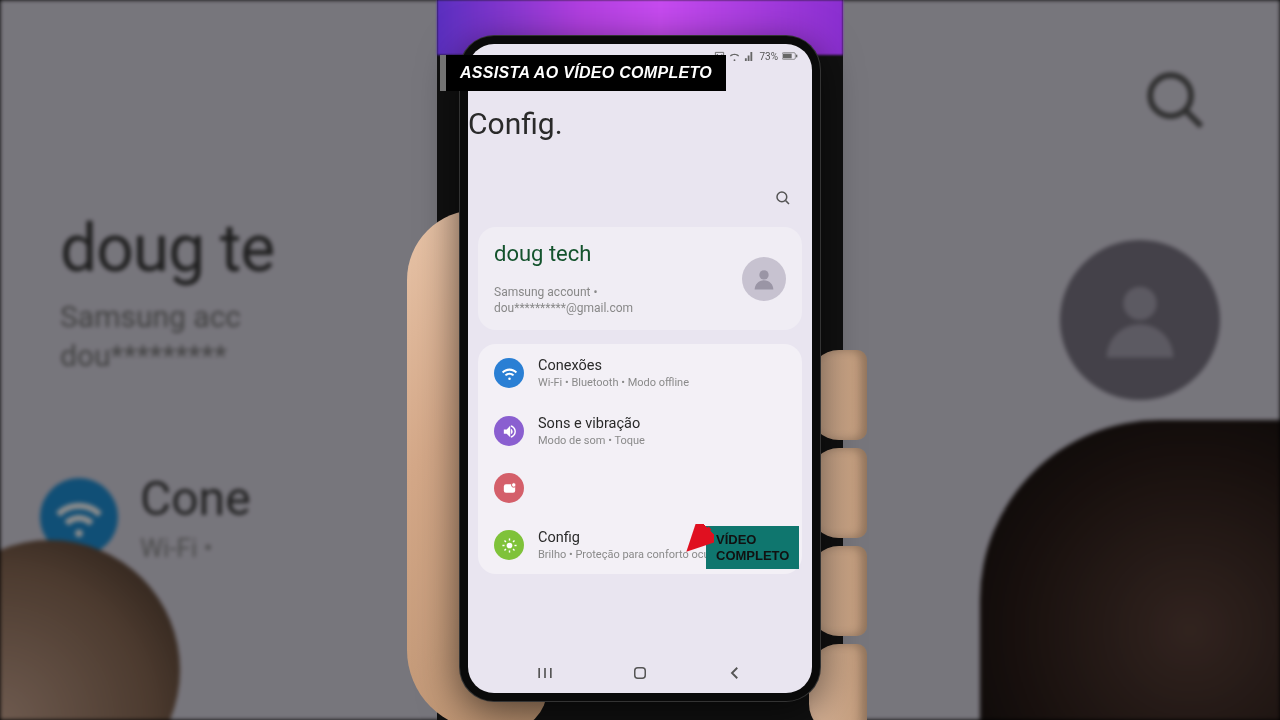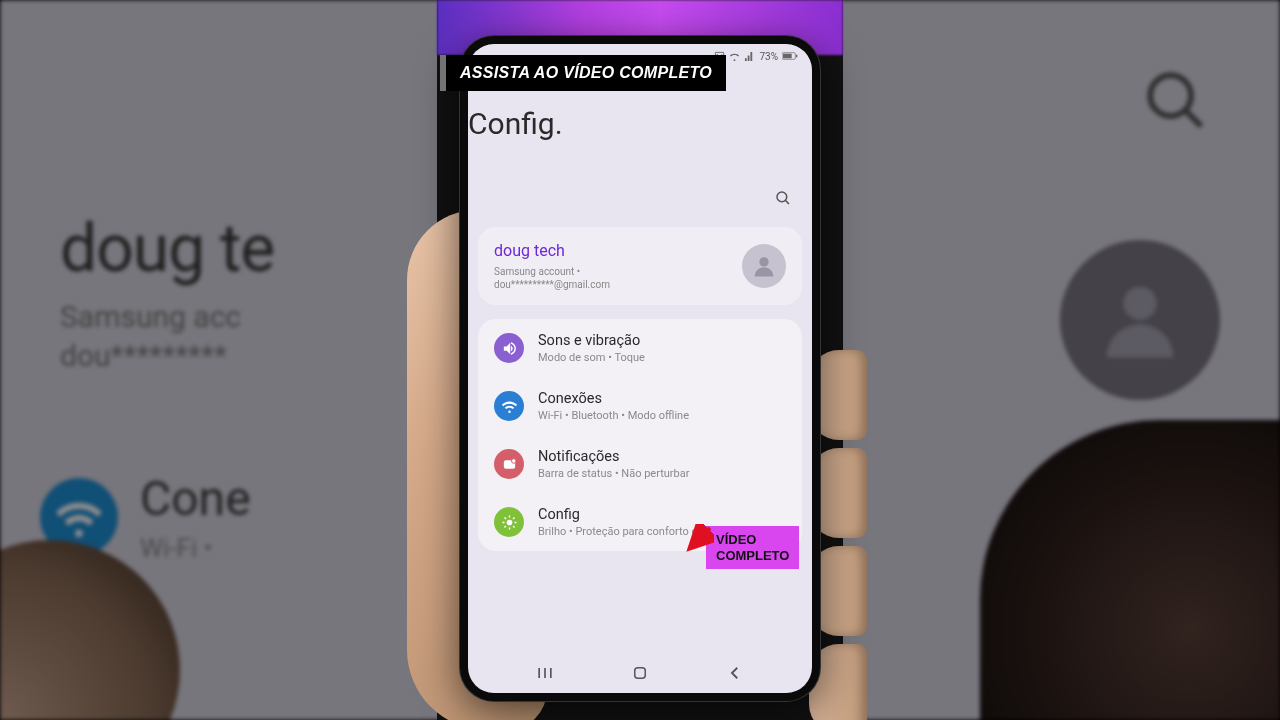--- a/index.html
+++ b/index.html
@@ -119,22 +119,22 @@
   }
   .search-row .search-icon { width:18px; height:18px; }
   .account-card {
     margin: 6px 10px;
     background: #f0edf4;
     border-radius: 18px;
     padding: 14px 16px;
     display:flex; align-items:center; gap:12px;
   }
   .account-card .info { flex:1; }
-  .account-card .name { font-size: 16px; color:#6d28d9; }
-  .account-card .sub { font-size: 10px; color:#888; margin-top:5px; line-height:1.3;}
+  .account-card .name { font-size: 22px; color:#14532d; }
+  .account-card .sub { font-size: 12px; color:#888; margin-top:19px; line-height:1.3;}
   .avatar {
     width:44px; height:44px; border-radius:50%;
     background:#c7c2d0; display:flex; align-items:center; justify-content:center;
   }
   .settings-group {
     margin: 8px 10px 0;
     background: #f3f0f6;
     border-radius: 18px;
     overflow:hidden;
   }
@@ -169,21 +169,21 @@
     color:#fff; font-weight:800; font-style:italic;
     font-size:16px; line-height:1.25;
     padding: 8px 14px;
     z-index: 20;
     letter-spacing:.3px;
     font-family: Arial, sans-serif;
   }
   .callout {
     position:absolute;
     top: 526px; left: 706px;
-    background:#d946ef; color:#111;
+    background:#0f766e; color:#111;
     font-weight:800; font-size:13px;
     padding: 6px 10px; line-height:1.2;
     z-index:20;
     font-family: Arial, sans-serif;
   }
   .arrow {
     position:absolute;
     top: 524px; left: 684px;
     z-index:21;
     width:30px; height:30px;
@@ -283,51 +283,47 @@
         <div class="avatar">
           <svg viewBox="0 0 24 24" width="28" height="28" fill="#9a95a5">
               <circle cx="12" cy="8.5" r="4"></circle>
               <path d="M4 21c0-4.4 3.6-8 8-8s8 3.6 8 8z"></path>
             </svg>
         </div>
       </div>
 
       <div class="settings-group">
         <div class="setting-item">
+          <div class="setting-icon ic-conn">
+            <svg viewBox="0 0 24 24" width="17" height="17" fill="#fff">
+                <path d="M12 17.5a1.8 1.8 0 100 3.6 1.8 1.8 0 000-3.6zm0-12.5C7.6 5 3.8 6.8 1.3 9.6l2 2C5.2 9.4 8.4 8 12 8s6.8 1.4 8.7 3.6l2-2C20.2 6.8 16.4 5 12 5zm0 5.8c-2.6 0-5 1-6.7 2.8l2 2c1.2-1.2 2.9-2 4.7-2s3.5.8 4.7 2l2-2c-1.7-1.8-4.1-2.8-6.7-2.8z"></path>
+              </svg>
+          </div>
+          <div class="txt">
+            <div class="title">Conexões</div>
+            <div class="sub">Wi-Fi  •  Bluetooth  •  Modo offline</div>
+          </div>
+        </div>
+        <div class="setting-item">
           <div class="setting-icon ic-sound">
             <svg viewBox="0 0 24 24" width="17" height="17" fill="#fff">
                 <path d="M4 9v6h4l5 5V4L8 9H4zm12.5 3c0-1.8-1-3.3-2.5-4v8c1.5-.7 2.5-2.2 2.5-4zM14 3.2v2c2.9.9 5 3.6 5 6.8s-2.1 5.9-5 6.8v2c4-.9 7-4.5 7-8.8s-3-7.9-7-8.8z"></path>
               </svg>
           </div>
           <div class="txt">
             <div class="title">Sons e vibração</div>
             <div class="sub">Modo de som  •  Toque</div>
-          </div>
-        </div>
-        <div class="setting-item">
-          <div class="setting-icon ic-conn">
-            <svg viewBox="0 0 24 24" width="17" height="17" fill="#fff">
-                <path d="M12 17.5a1.8 1.8 0 100 3.6 1.8 1.8 0 000-3.6zm0-12.5C7.6 5 3.8 6.8 1.3 9.6l2 2C5.2 9.4 8.4 8 12 8s6.8 1.4 8.7 3.6l2-2C20.2 6.8 16.4 5 12 5zm0 5.8c-2.6 0-5 1-6.7 2.8l2 2c1.2-1.2 2.9-2 4.7-2s3.5.8 4.7 2l2-2c-1.7-1.8-4.1-2.8-6.7-2.8z"></path>
-              </svg>
-          </div>
-          <div class="txt">
-            <div class="title">Conexões</div>
-            <div class="sub">Wi-Fi  •  Bluetooth  •  Modo offline</div>
           </div>
         </div>
         <div class="setting-item">
           <div class="setting-icon ic-notif">
             <svg viewBox="0 0 24 24" width="17" height="17" fill="#fff">
                 <rect x="4" y="6" width="16" height="12" rx="3"></rect>
                 <circle cx="18" cy="7" r="3.2" fill="#fff" stroke="#d45f6a" stroke-width="1.4"></circle>
               </svg>
-          </div>
-          <div class="txt">
-            <div class="title">Notificações</div>
-            <div class="sub">Barra de status  •  Não perturbar</div>
           </div>
         </div>
         <div class="setting-item">
           <div class="setting-icon ic-visor">
             <svg viewBox="0 0 24 24" width="17" height="17" fill="#fff">
                 <circle cx="12" cy="12" r="4"></circle>
                 <g stroke="#fff" stroke-width="2">
                   <line x1="12" y1="2" x2="12" y2="5"></line>
                   <line x1="12" y1="19" x2="12" y2="22"></line>
                   <line x1="2" y1="12" x2="5" y2="12"></line>

